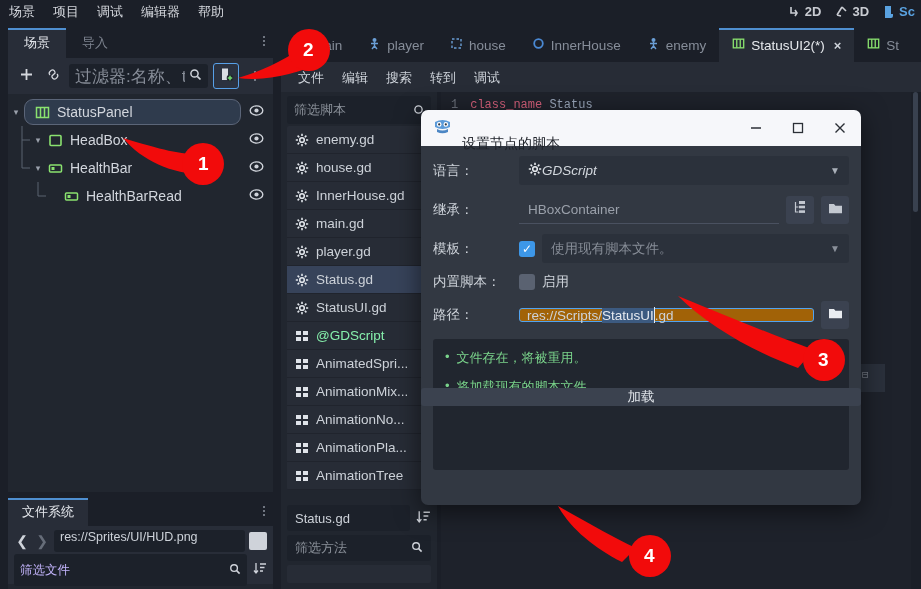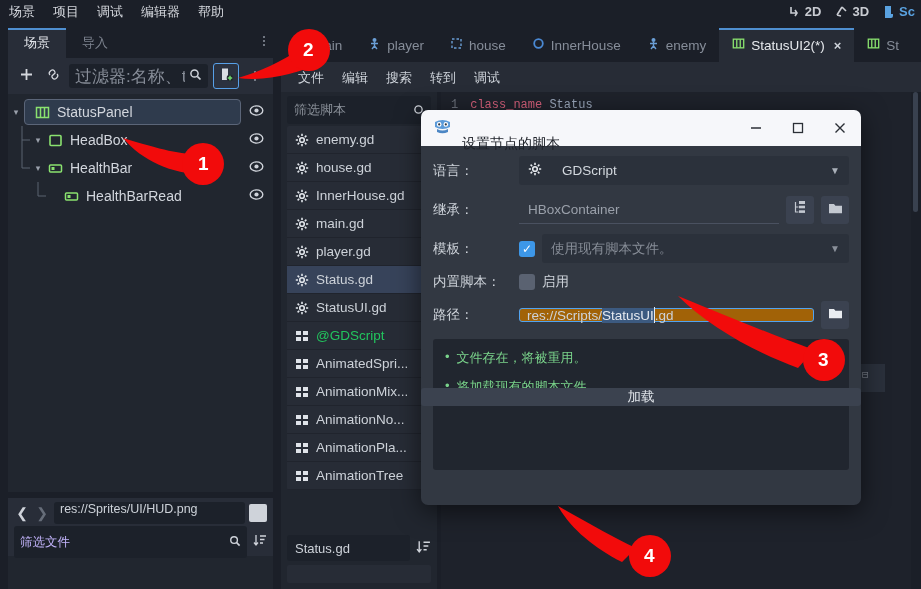--- a/index.html
+++ b/index.html
@@ -68,21 +68,21 @@
     width: 26px; height: 26px; border: 1px solid #57a0e8; border-radius: 3px;
     display: flex; align-items: center; justify-content: center; background: #2b3240;
   }
 
   .tree-area { background: #21262f; padding: 4px 0 0 0; height: 398px; }
   .tree-row {
     height: 28px; display: flex; align-items: center; position: relative;
     padding-left: 6px; font-size: 14px; color: #d2d6dd;
   }
   .tree-row.selected {
-    background: #2f3b4d; border: 1px solid #5b6578; border-radius: 4px;
+    background: #2f3b4d; border: 1px solid #5b6578; border-radius: 9px;
     margin: 0 32px 0 6px; padding-left: 0px; height: 26px;
   }
   .twisty { width: 16px; text-align: center; color: #9aa0ab; font-size: 9px; flex: none; }
   .guide { width: 16px; flex: none; position: relative; height: 28px; }
   .node-icon { width: 18px; height: 18px; flex: none; margin-right: 6px; display: flex; align-items: center; justify-content: center;}
   .node-label { white-space: nowrap; }
   .eye {
     position: absolute; right: 9px; top: 50%; transform: translateY(-50%);
   }
 
@@ -141,21 +141,21 @@
     height: 28px; margin: 4px 6px 2px 6px; background: #1c212a; border-radius: 3px;
     display: flex; align-items: center; padding: 0 7px; color: #8a9099; font-size: 13px;
   }
   .slp-list { margin: 2px 6px; background: #272c36; border-radius: 2px; overflow: hidden; }
   .slp-item {
     height: 28px; display: flex; align-items: center; gap: 7px; padding: 0 8px;
     font-size: 13.5px; color: #cdd2d9; border-bottom: 1px solid #20242d;
     white-space: nowrap; overflow: hidden;
   }
   .slp-item.selected { background: #37435a; }
-  .slp-item.link { color: #22c55e; }
+  .slp-item.link { color: #86efac; }
   .slp-bottom {
     position: absolute; bottom: 0; left: 0; right: 0; padding: 0 6px 6px 6px;
   }
   .slp-name-row { display: flex; align-items: center; gap: 6px; height: 26px; margin-bottom: 4px;}
   .slp-name {
     flex: 1; background: #1c212a; border-radius: 3px; height: 26px; display: flex;
     align-items: center; padding: 0 8px; color: #cdd2d9; font-size: 13px;
   }
   .slp-meth {
     height: 26px; background: #1c212a; border-radius: 3px; display:flex; align-items:center;
@@ -199,21 +199,21 @@
   .dlg-title .t { color: #20242b; font-size: 14px; margin-top: 31px; }
   .dlg-wincontrols { margin-left: auto; display: flex; align-items: stretch; height: 36px; }
   .wc { width: 42px; display: flex; align-items: center; justify-content: center; color: #2b2f36; }
 
   .dlg-body { padding: 10px 12px 0 12px; }
   .frow { display: flex; align-items: center; margin-bottom: 10px; gap: 10px; }
   .flabel { width: 76px; color: #cfd4db; font-size: 13.5px; white-space: nowrap; }
   .fctl { flex: 1; display: flex; align-items: center; gap: 7px; }
   .opt-select {
     flex: 1; height: 29px; background: #2b313b; border-radius: 3px; display: flex;
-    align-items: center; gap: 20px; padding: 0 9px; color: #d3d8de; font-size: 13.5px;
+    align-items: center; gap: 0; padding: 0 9px; color: #d3d8de; font-size: 13.5px; font-style: italic;
   }
   .opt-select .caret { margin-left: auto; color: #aab0b9; font-size: 10px; }
   .txt-ro {
     flex: 1; height: 29px; background: #32384300; border-bottom: 1px solid #4a5160;
     display: flex; align-items: center; padding: 0 9px; color: #9aa0aa; font-size: 13.5px;
   }
   .ibtn {
     width: 28px; height: 28px; background: #3b4250; border-radius: 3px;
     display: flex; align-items: center; justify-content: center;
   }
@@ -446,20 +446,32 @@
               <ellipse cx="7.5" cy="7.5" rx="6.3" ry="4.6" fill="none" stroke="#cfd3da" stroke-width="1.4"></ellipse>
               <circle cx="7.5" cy="7.5" r="2.1" fill="#cfd3da"></circle>
             </svg>
         </span>
       </div>
 
     </div>
   </div>
 
   <div class="fs-dock">
+    <div class="fs-tabs">
+      <div class="fs-tab">
+        <span>文件系统</span>
+      </div>
+      <div class="dock-menu-dots">
+        <span class="dots-v">
+            <i></i>
+            <i></i>
+            <i></i>
+          </span>
+      </div>
+    </div>
     <div class="fs-path-row">
       <span class="arrow-btn" style="color:#cfd3da">❮</span>
       <span class="arrow-btn" style="color:#666d79">❯</span>
       <div class="path-field">
         <span>res://Sprites/UI/HUD.png</span>
       </div>
       <div class="sq-btn"></div>
     </div>
     <div class="fs-filter-row">
       <div class="fs-filter">
@@ -704,20 +716,29 @@
         </div>
       </div>
 
     <div class="slp-bottom">
       <div class="slp-name-row">
         <div class="slp-name">Status.gd</div>
         <span>
           <svg width="15" height="15" viewBox="0 0 14 14">
               <path d="M3 2 v10 M1 9.5 l2 2.5 l2-2.5" stroke="#cfd3da" stroke-width="1.3" fill="none"></path>
               <path d="M7 3 h6 M7 6.5 h4.5 M7 10 h3" stroke="#cfd3da" stroke-width="1.3"></path>
+            </svg>
+        </span>
+      </div>
+      <div class="slp-meth">
+        <span>筛选方法</span>
+        <span>
+          <svg width="12" height="12" viewBox="0 0 13 13">
+              <circle cx="5.5" cy="5.5" r="3.6" fill="none" stroke="#cfd3da" stroke-width="1.5"></circle>
+              <path d="M8.3 8.3 L11.5 11.5" stroke="#cfd3da" stroke-width="1.7"></path>
             </svg>
         </span>
       </div>
       <div class="slp-blank"></div>
     </div>
   </div>
 
   <div class="dlg">
     <div class="dlg-title">
       <span>

